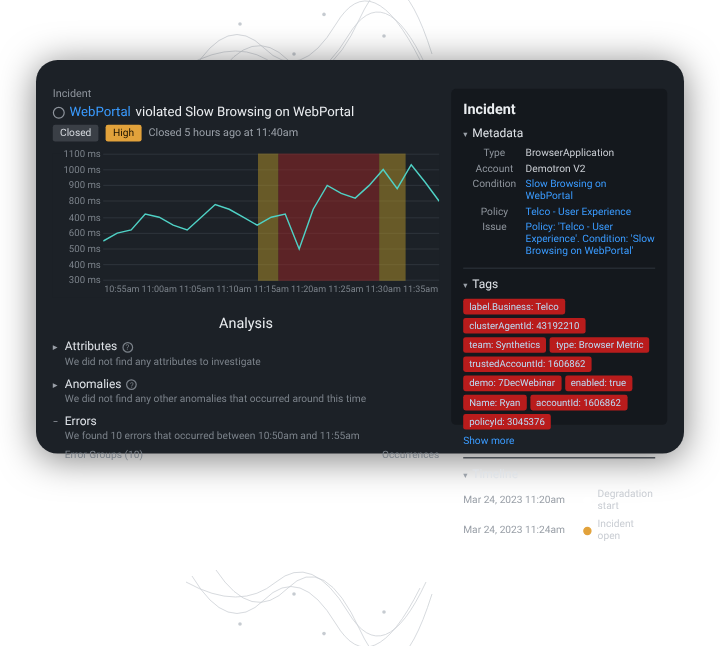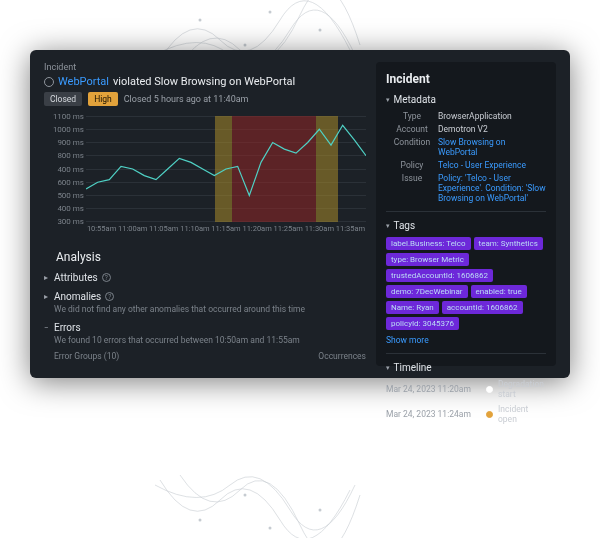--- a/index.html
+++ b/index.html
@@ -12,23 +12,23 @@
     height: 538px;
     overflow: hidden;
   }
   .panel {
     position: absolute;
     left: 30px;
     top: 50px;
     width: 540px;
     height: 328px;
     background: #1c2127;
-    border-radius: 6px;
+    border-radius: 18px;
     box-shadow: 0 4px 30px rgba(0,0,0,0.5);
-    padding: 12px 14px;
+    padding: 24px 14px;
     display: flex;
     gap: 10px;
   }
   .left { flex: 1 1 auto; min-width: 0; }
   .right {
     flex: 0 0 180px;
     background: #14181d;
     border-radius: 4px;
     padding: 10px 10px;
   }
@@ -59,42 +59,42 @@
   }
   .band { position: absolute; top: 0; bottom: 14px; }
   .band-yellow { background: rgba(167,139,42,0.55); }
   .band-red { background: rgba(146,38,38,0.55); }
   svg.series { position: absolute; left: 42px; right: 0; top: 0; bottom: 14px; width: calc(100% - 42px); height: calc(100% - 14px); }
   .x-ticks {
     position: absolute; left: 42px; right: 0; bottom: 0; height: 12px;
     display: flex; font-size: 7.5px; color: #7b828a;
   }
   .x-ticks span { flex: 1; text-align: center; white-space: nowrap; }
-  .section-h { font-size: 12px; color: #eaedf0; margin: 14px 12px 8px; }
+  .section-h { font-size: 12px; color: #eaedf0; margin: 14px 12px 8px; text-align: center; }
   .acc-row { margin-bottom: 8px; }
   .acc-head { display: flex; align-items: center; gap: 4px; color: #dfe3e8; font-size: 10px; cursor: pointer; }
   .caret { font-size: 8px; color: #9aa0a8; width: 6px; display: inline-block; }
   .help {
     width: 9px; height: 9px; border: 1px solid #7b828a; border-radius: 50%;
     font-size: 6.5px; line-height: 9px; text-align: center; color: #7b828a;
   }
   .acc-sub { font-size: 8.5px; color: #7b828a; margin: 2px 0 0 10px; }
   .err-table { display: flex; margin: 6px 0 0 10px; font-size: 8.5px; color: #7b828a; }
   .err-table .col1 { flex: 1; }
   .right h3.top { font-size: 12px; color: #eaedf0; margin-bottom: 8px; }
   .sec-h { display: flex; align-items: center; gap: 4px; font-size: 10px; color: #dfe3e8; margin: 6px 0 6px; cursor: pointer; }
   .sec-h .caret2 { font-size: 7px; color: #9aa0a8; }
   .meta-row { display: flex; font-size: 8.5px; margin-bottom: 3px; }
   .meta-row .k { width: 52px; color: #8e949c; flex: 0 0 auto; text-align: center; }
   .meta-row .v { color: #c9cdd3; }
   .meta-row .v.link { color: #3a9bff; cursor: pointer; }
   .divider { border-top: 1px solid #2b3138; margin: 8px 0; }
   .tags { display: flex; flex-wrap: wrap; gap: 3px; }
   .tag {
-    background: #6d28d9; color: #bcdcf5; font-size: 8px;
+    background: #b91c1c; color: #bcdcf5; font-size: 8px;
     padding: 2px 5px; border-radius: 2px; cursor: pointer;
   }
   .show-more { color: #3a9bff; font-size: 8.5px; margin-top: 5px; cursor: pointer; }
   .tl-row { display: flex; align-items: center; font-size: 8.5px; margin-bottom: 5px; gap: 5px; }
   .tl-time { color: #9aa0a8; flex: 0 0 95px; }
   .tl-dot { width: 7px; height: 7px; border-radius: 50%; flex: 0 0 auto; border: 1px solid #fff; }
   .tl-dot.white { background: #fff; }
   .tl-dot.orange { background: #e2a23b; border-color: #e2a23b; }
   .tl-label { color: #c9cdd3; }
 
@@ -179,20 +179,21 @@
     </div>
 
     <div class="section-h">Analysis</div>
 
     <div class="acc-row">
       <div class="acc-head">
         <span class="caret">▸</span>
         <span>Attributes</span>
         <span class="help">?</span>
       </div>
+      <div class="acc-sub">We did not find any attributes to investigate</div>
     </div>
 
     <div class="acc-row">
       <div class="acc-head">
         <span class="caret">▸</span>
         <span>Anomalies</span>
         <span class="help">?</span>
       </div>
       <div class="acc-sub">We did not find any other anomalies that occurred around this time</div>
     </div>
@@ -239,20 +240,21 @@
       </div>
 
     <div class="divider"></div>
 
     <div class="sec-h">
       <span class="caret2">▾</span>
       <span>Tags</span>
     </div>
     <div class="tags" id="tags">
         <span class="tag">label.Business: Telco</span>
+        <span class="tag">clusterAgentId: 43192210</span>
         <span class="tag">team: Synthetics</span>
         <span class="tag">type: Browser Metric</span>
         <span class="tag">trustedAccountId: 1606862</span>
         <span class="tag">demo: 7DecWebinar</span>
         <span class="tag">enabled: true</span>
         <span class="tag">Name: Ryan</span>
         <span class="tag">accountId: 1606862</span>
         <span class="tag">policyId: 3045376</span>
       </div>
     <div class="show-more">Show more</div>

